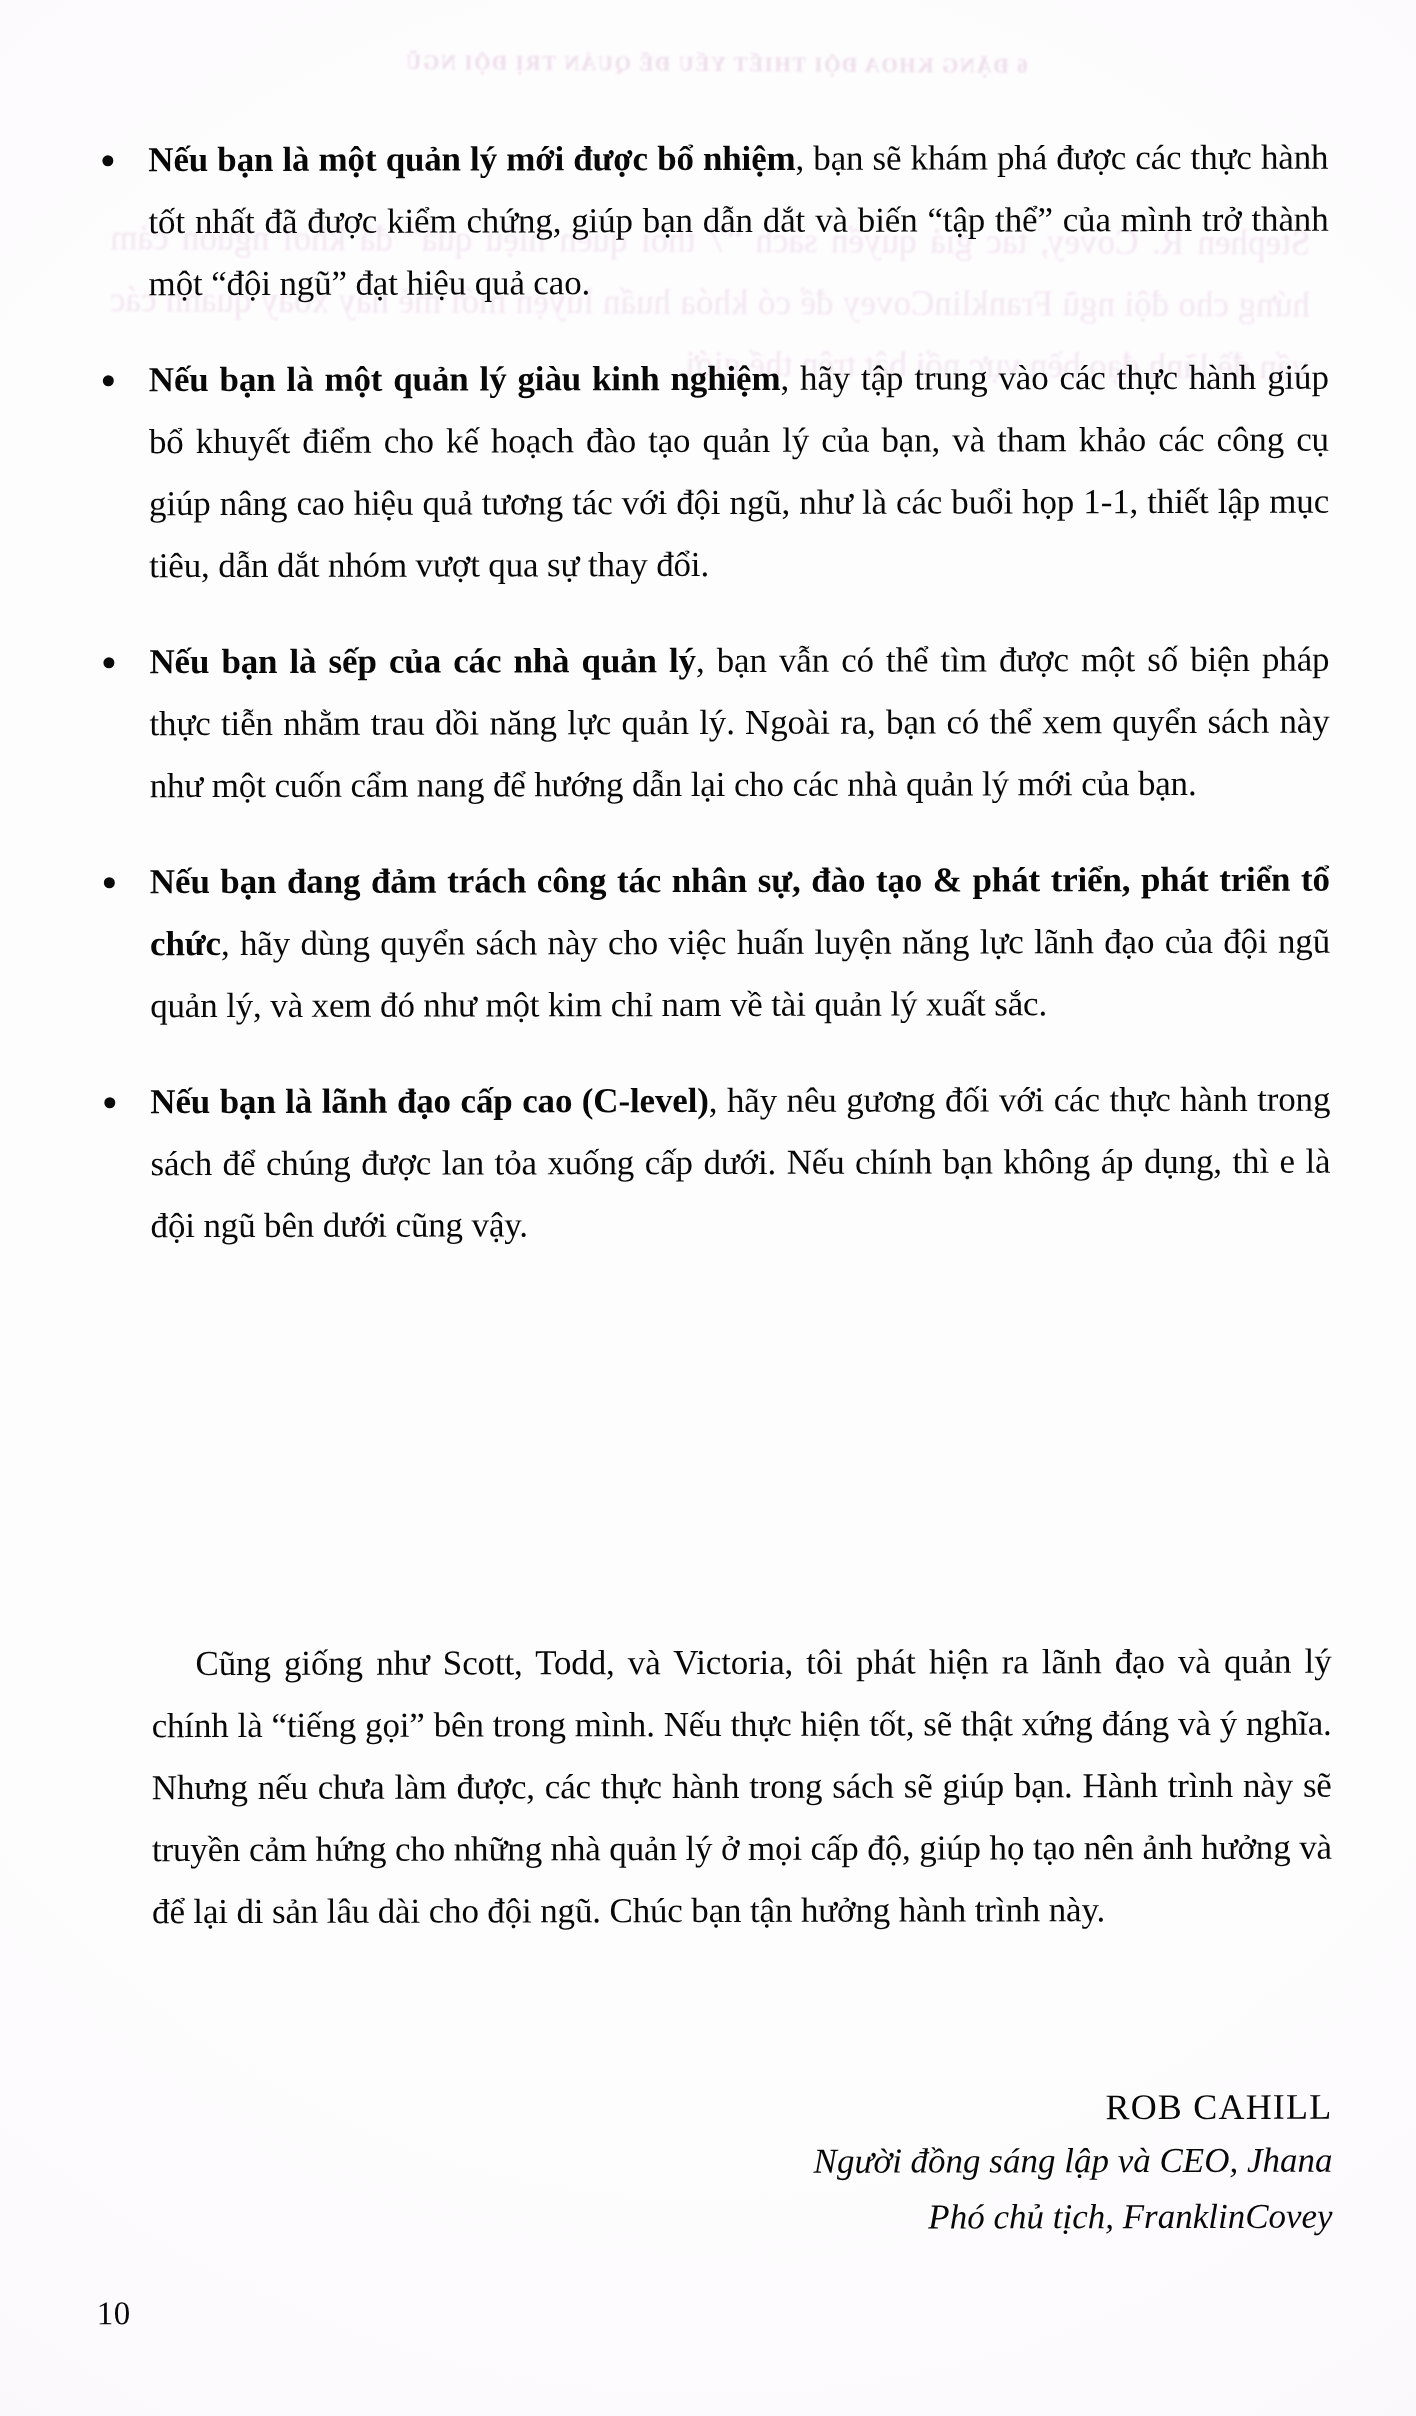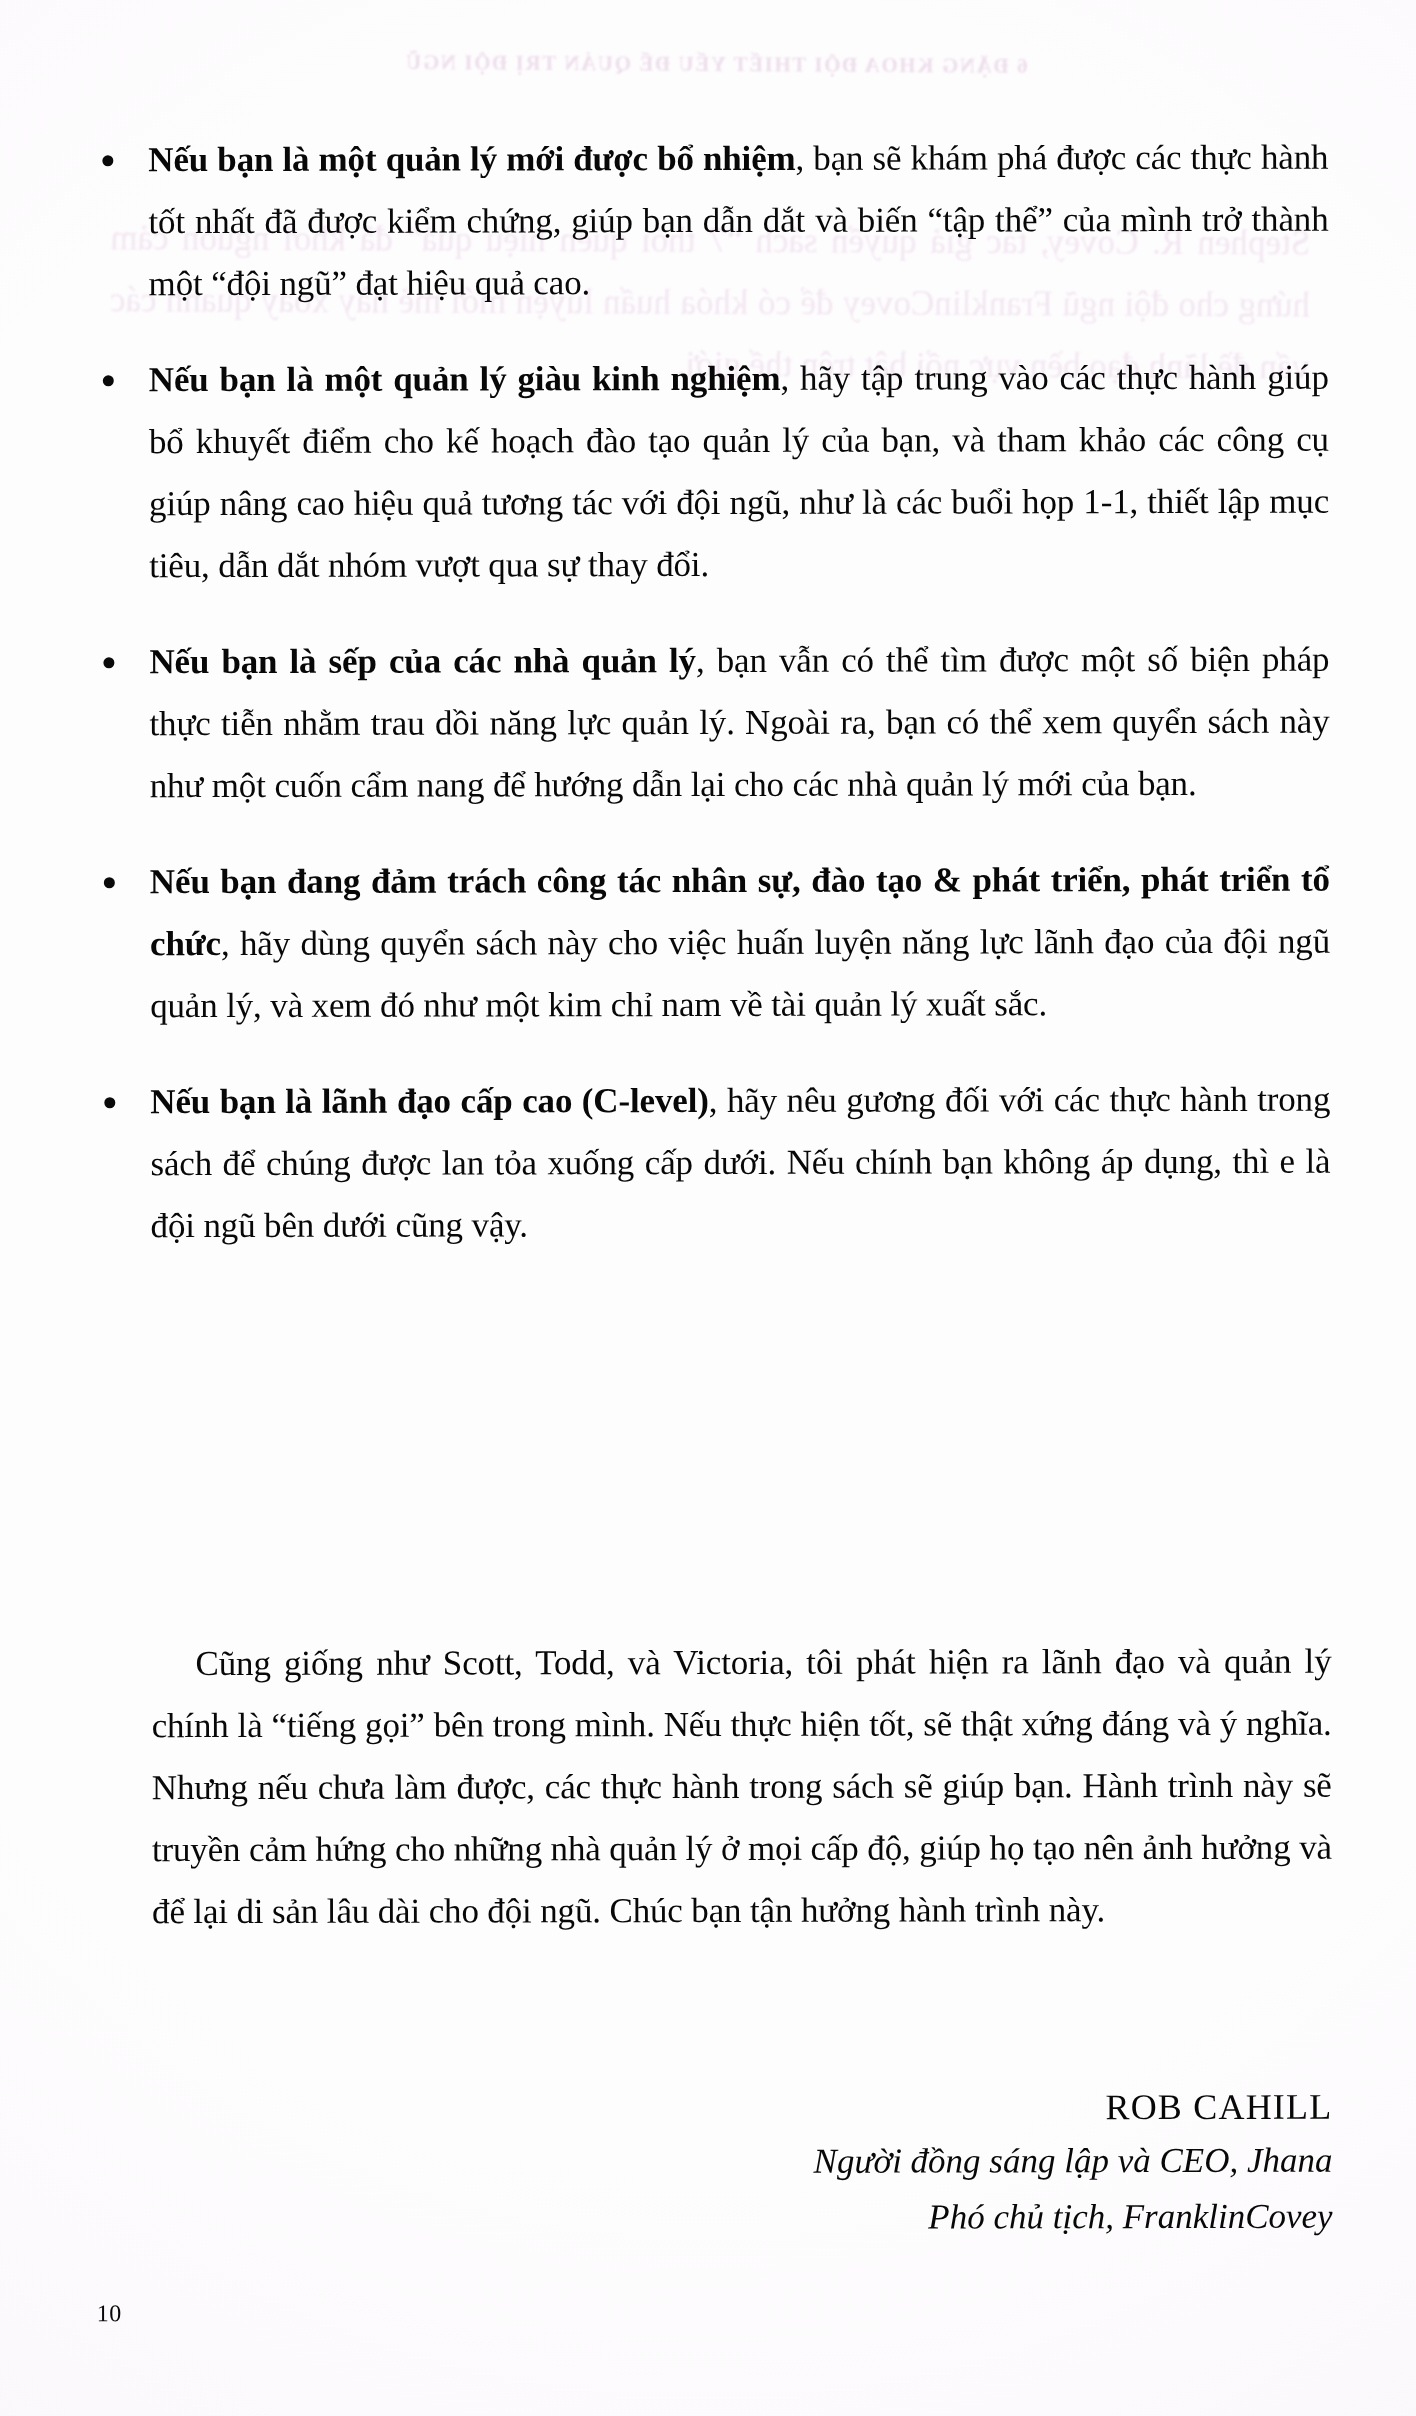--- a/index.html
+++ b/index.html
@@ -139,21 +139,21 @@
     font-size: 35px;
     line-height: 56px;
     font-style: italic;
   }
 
   
   .page-number {
     position: absolute;
     left: 92px;
     top: 2292px;
-    font-size: 24px;
+    font-size: 33px;
     line-height: 40px;
     letter-spacing: 0.5px;
   }
 
   
   .content { transform: rotate(-0.12deg); transform-origin: 50% 50%; }
 </style>
 </head>
 <body>
 

